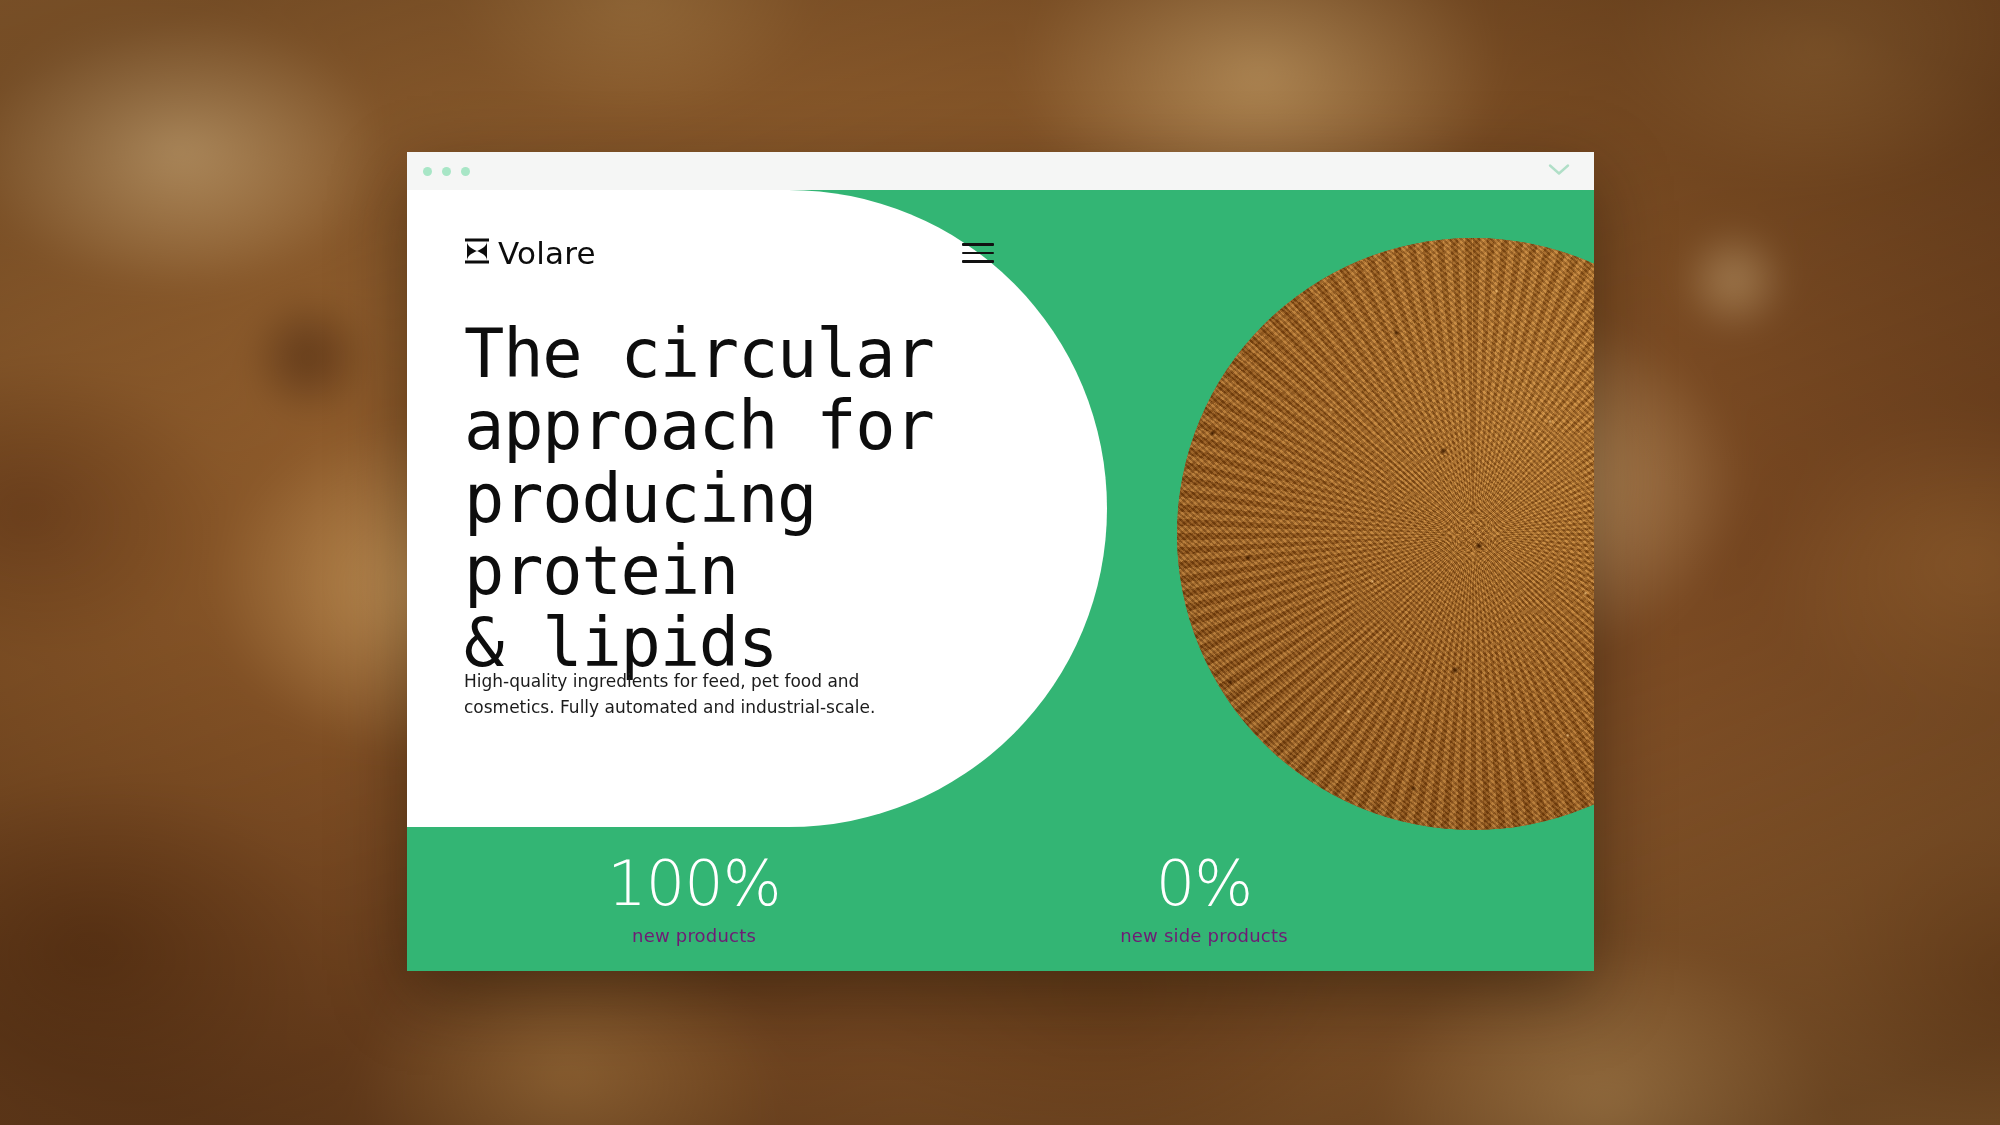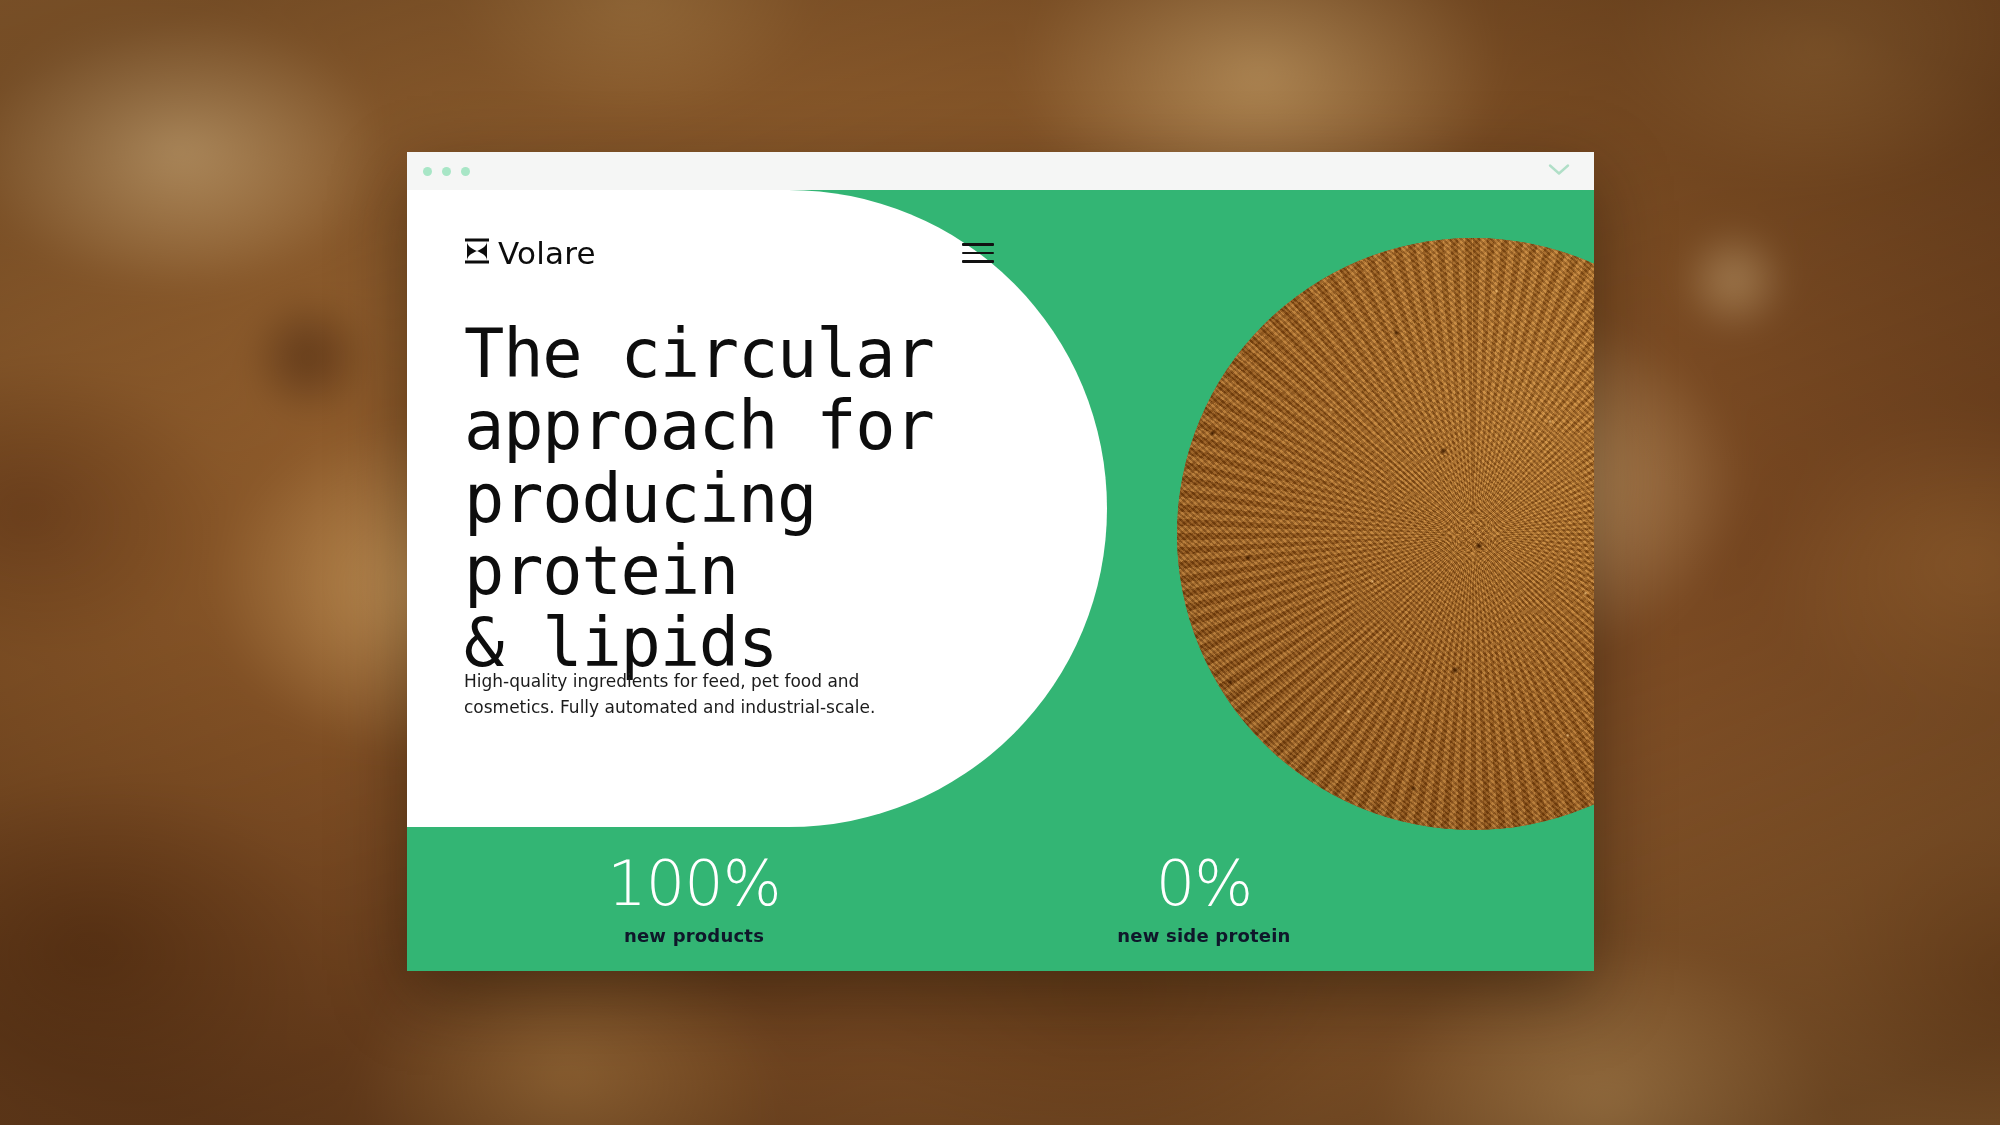--- a/index.html
+++ b/index.html
@@ -213,22 +213,22 @@
     font-size:62px;
     font-weight:300;
     line-height:1;
     letter-spacing:-1px;
     color:#ffffff;
   }
   .stat-label {
     margin-top:10px;
     font-family:"DejaVu Sans", sans-serif;
     font-size:18px;
-    font-weight:700;
-    color:#0f172a;
+    font-weight:400;
+    color:#701a75;
     letter-spacing:.2px;
   }
 </style>
 </head>
 <body>
 
 <div id="bg-wrap">
   <div id="bg-photo"></div>
   <div id="bg-vignette"></div>
 </div>
@@ -284,18 +284,18 @@
     <p id="subcopy">High-quality ingredients for feed, pet food and
 cosmetics. Fully automated and industrial-scale.</p>
 
     <div id="stats">
       <div class="stat" id="stat-0">
         <div class="stat-value">100%</div>
         <div class="stat-label">new products</div>
       </div>
       <div class="stat" id="stat-1">
         <div class="stat-value">0%</div>
-        <div class="stat-label">new side protein</div>
+        <div class="stat-label">new side products</div>
       </div>
     </div>
 
   </div>
 </div>
 
 </body></html>

